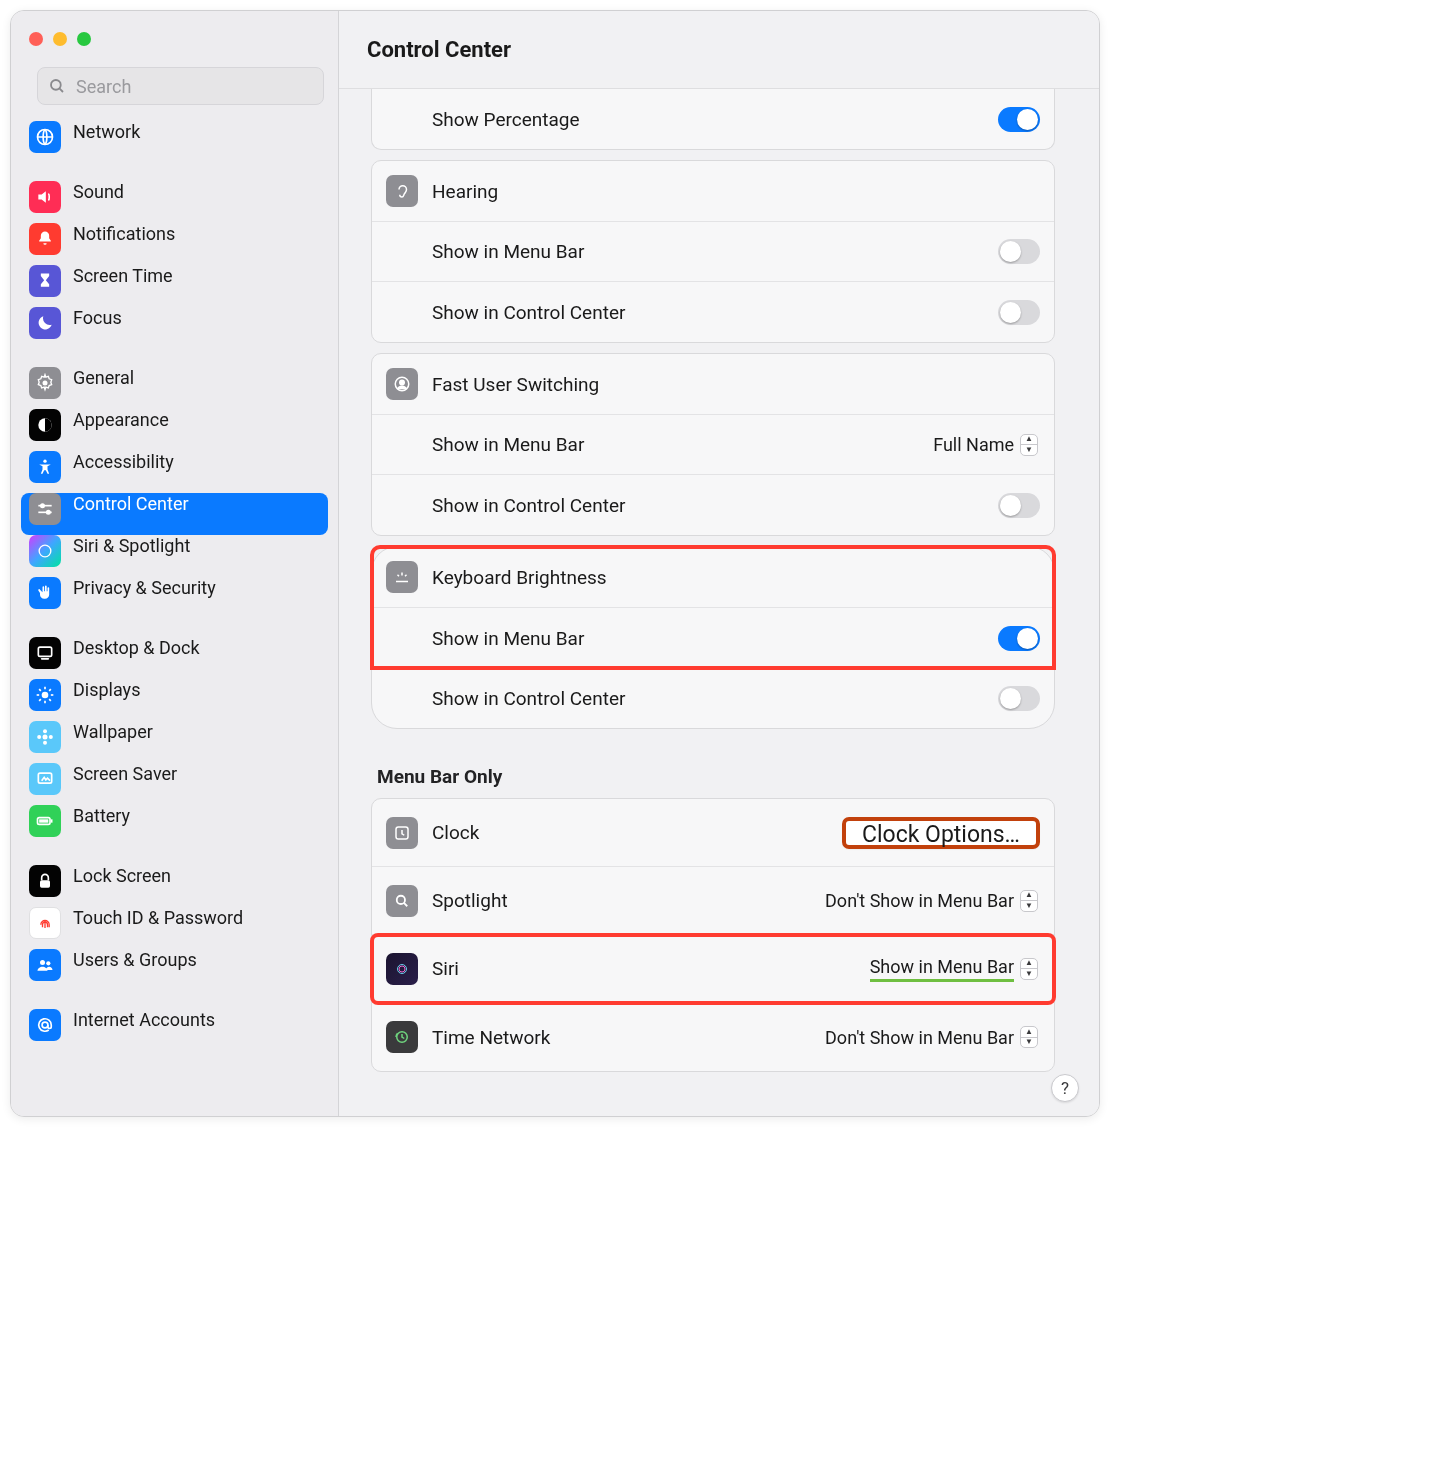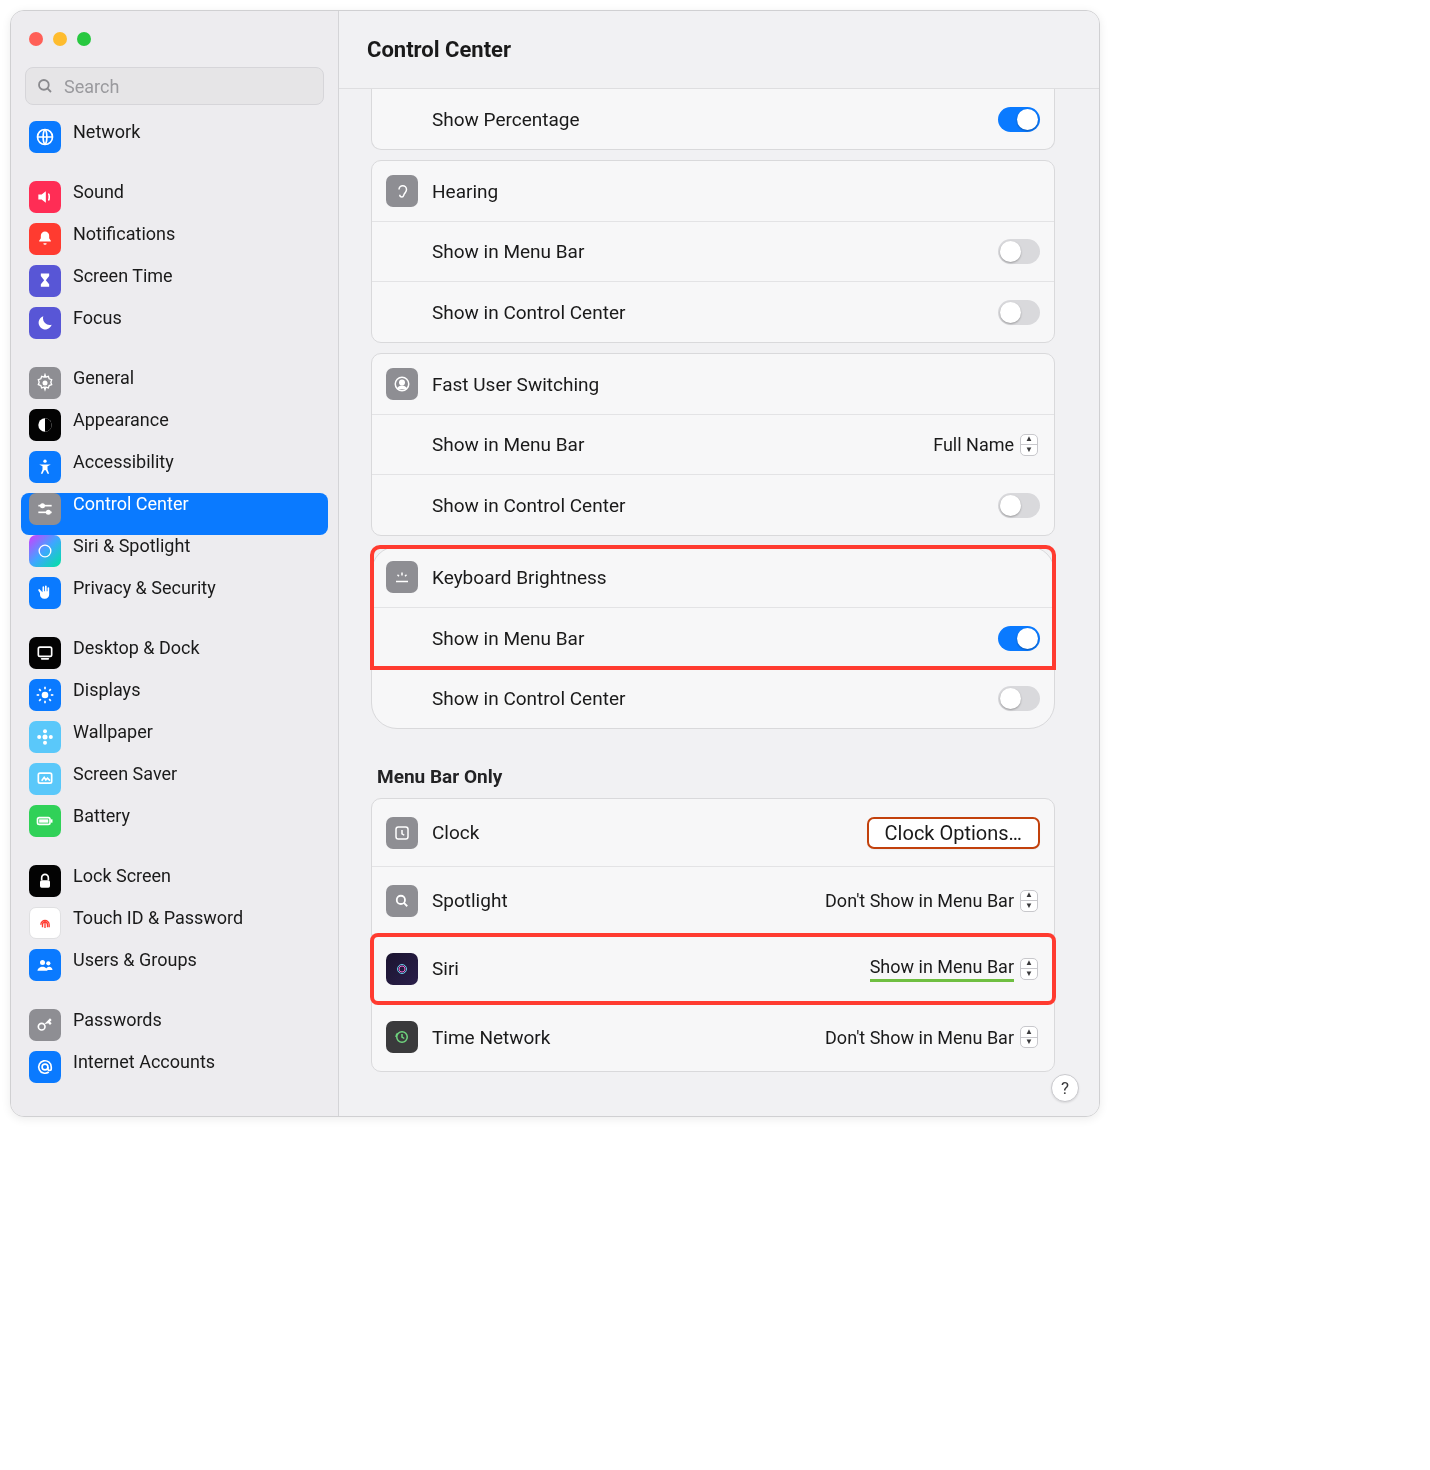--- a/index.html
+++ b/index.html
@@ -27,21 +27,21 @@
     box-shadow:0 2px 10px rgba(0,0,0,0.08);
   }
   
   .sidebar{width:328px;flex:0 0 328px;background:var(--sidebar-bg);border-right:1px solid #d4d4d7;display:flex;flex-direction:column;}
   .titlebar{height:56px;display:flex;align-items:center;gap:10px;padding:0 18px;}
   .tl-btn{width:14px;height:14px;border-radius:50%;}
   .tl-close{background:#ff5f57;}
   .tl-min{background:#febc2e;}
   .tl-max{background:#28c840;}
   .search-wrap{padding:0 14px 12px;}
-  .search{display:flex;align-items:center;gap:8px;background:var(--search-bg);border:1px solid #d6d5d9;border-radius:8px;height:38px;padding:0 10px;}
+  .search{display:flex;align-items:center;gap:8px;background:var(--search-bg);border:1px solid #d6d5d9;border-radius:8px;height:38px;padding:0 10px;margin-left:12px;}
   .search input{flex:1;border:none;background:transparent;font-size:18px;color:var(--text);outline:none;}
   .search input::placeholder{color:#9a9a9e;}
   .side-list{flex:1;overflow:auto;padding:4px 10px 6px;}
   .side-item{display:flex;align-items:flex-start;gap:12px;height:42px;padding:0 8px;border-radius:8px;font-size:18px;color:var(--text);cursor:default;}
   .side-item.selected{background:var(--blue);color:#fff;}
   .side-spacer{height:18px;}
   .side-icon{width:32px;height:32px;border-radius:7px;display:flex;align-items:center;justify-content:center;color:#fff;font-weight:600;flex:0 0 32px;}
   .side-icon svg{width:20px;height:20px;}
   .si-blue{background:#0a7aff;}
   .si-red{background:#ff3b30;}
@@ -73,21 +73,21 @@
   
   .toggle{width:42px;height:25px;border-radius:25px;background:var(--toggle-off);position:relative;transition:background .15s;}
   .toggle .knob{position:absolute;top:2px;left:2px;width:21px;height:21px;border-radius:50%;background:#fff;box-shadow:0 1px 2px rgba(0,0,0,0.3);}
   .toggle.on{background:var(--blue);}
   .toggle.on .knob{left:19px;}
   
   .select{display:flex;align-items:center;gap:6px;font-size:18px;color:var(--text);padding:2px 2px 2px 8px;border-radius:6px;}
   .stepper{display:flex;flex-direction:column;width:18px;height:22px;background:#ffffff;border:1px solid #c8c8cc;border-radius:5px;overflow:hidden;}
   .stepper span{flex:1;display:flex;align-items:center;justify-content:center;font-size:8px;line-height:1;color:#3a3a3c;}
   .stepper span:first-child{border-bottom:1px solid #c8c8cc;}
-  .btn{background:#fff;border:2px solid #c2410c;border-radius:7px;height:32px;padding:0 16px;font-size:20px;color:var(--text);box-shadow:0 1px 1px rgba(0,0,0,0.04);}
+  .btn{background:#fff;border:4px solid #c2410c;border-radius:7px;height:32px;padding:0 16px;font-size:23px;color:var(--text);box-shadow:0 1px 1px rgba(0,0,0,0.04);}
   
   .hl{outline:4px solid var(--highlight);outline-offset:-2px;border-radius:6px;}
   .underline{border-bottom:3px solid var(--underline);padding-bottom:2px;}
   
   .help{position:absolute;right:20px;bottom:14px;width:28px;height:28px;border-radius:50%;background:#fff;border:1px solid #c9c9cd;display:flex;align-items:center;justify-content:center;font-size:17px;color:#3a3a3c;box-shadow:0 1px 2px rgba(0,0,0,0.1);}
   
   .mag{width:18px;height:18px;color:#8a8a8e;}
 </style>
 </head>
 <body>
@@ -290,29 +290,20 @@
             <svg viewBox="0 0 24 24" fill="#fff">
               <circle cx="9" cy="9" r="3"></circle>
               <circle cx="16" cy="10" r="2.5"></circle>
               <path d="M3 19c0-3 3-5 6-5s6 2 6 5zm10-1c0-2 2-4 4-4s4 2 4 4z"></path>
             </svg>
           </div>
         <span>Users &amp; Groups</span>
       </div>
       <div class="side-spacer"></div>
       <div class="side-item">
-        <div class="side-icon si-gray">
-            <svg viewBox="0 0 24 24" fill="#fff">
-              <circle cx="8" cy="14" r="4" fill="none" stroke="#fff" stroke-width="2"></circle>
-              <path d="M11 11l7-7 2 2-2 2 2 2-2 2-2-2"></path>
-            </svg>
-          </div>
-        <span>Passwords</span>
-      </div>
-      <div class="side-item">
         <div class="side-icon si-blue">
             <svg viewBox="0 0 24 24" fill="none" stroke="#fff" stroke-width="2">
               <circle cx="12" cy="12" r="3.5"></circle>
               <path d="M15.5 12v2a2 2 0 0 0 4 0v-2a7.5 7.5 0 1 0-3 6"></path>
             </svg>
           </div>
         <span>Internet Accounts</span>
       </div>
     </div>
   </div>

